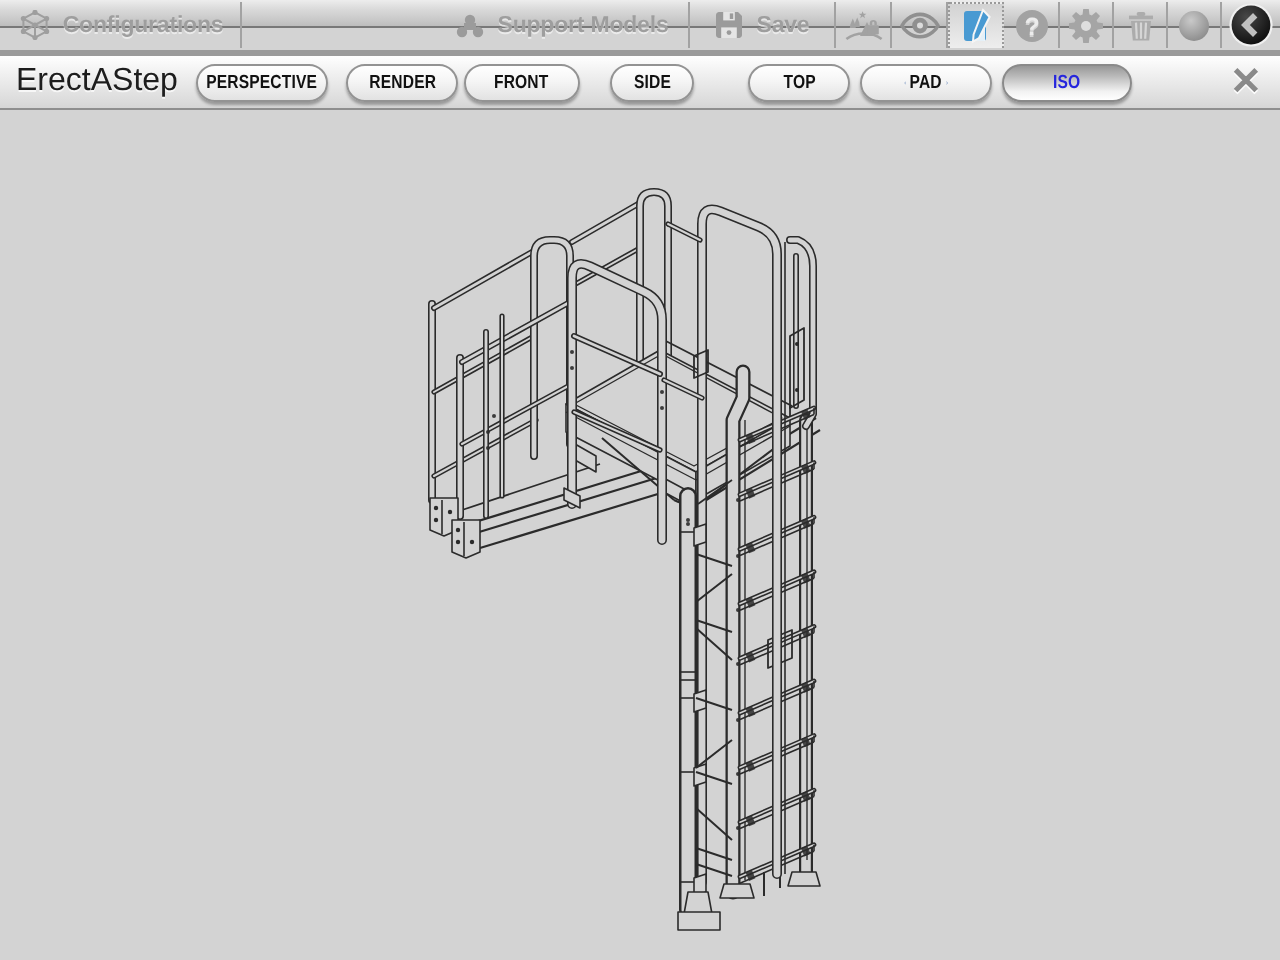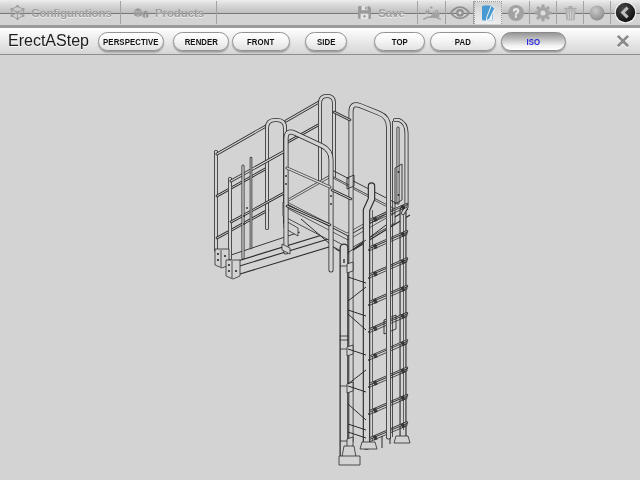--- a/index.html
+++ b/index.html
@@ -224,32 +224,30 @@
             <circle cx="1.7" cy="4.3" r="1.3"></circle>
             <circle cx="13.3" cy="4.3" r="1.3"></circle>
             <circle cx="7.5" cy="7.5" r="1.3"></circle>
             <circle cx="1.7" cy="10.7" r="1.3"></circle>
             <circle cx="13.3" cy="10.7" r="1.3"></circle>
             <circle cx="7.5" cy="13.8" r="1.3"></circle>
           </g>
       </svg>
       <span class="lbl">Configurations</span>
     </div>
-    <div class="btn" style="left:121px; width:96px;">
+    <div class="btn" style="left:217px; width:128px;">
       <svg width="16" height="14" viewBox="0 0 16 14">
         <g fill="#9b9b9b">
-            <path d="M1 4 L5 2 L9 4 L5 6 Z"></path>
-            <path d="M1 4.8 L4.6 6.6 L4.6 11 L1 9.2 Z"></path>
-            <path d="M5.4 6.6 L9 4.8 L9 9.2 L5.4 11 Z"></path>
-            <path d="M9.5 6 L12.5 4.5 L15.5 6 L12.5 7.5 Z"></path>
-            <path d="M9.5 6.8 L12.1 8.1 L12.1 12 L9.5 10.7 Z"></path>
-            <path d="M12.9 8.1 L15.5 6.8 L15.5 10.7 L12.9 12 Z"></path>
+            <circle cx="8" cy="4" r="2.6"></circle>
+            <circle cx="4" cy="10" r="2.6"></circle>
+            <circle cx="12" cy="10" r="2.6"></circle>
+            <rect x="5" y="5.5" width="6" height="3.5"></rect>
           </g>
       </svg>
-      <span class="lbl">Products</span>
+      <span class="lbl">Support Models</span>
     </div>
     <div class="btn" style="left:345px; width:73px;">
       <svg width="15" height="15" viewBox="0 0 15 15">
         <path d="M1 2.5 C1 1.7 1.7 1 2.5 1 L12 1 L14 3 L14 12.5 C14 13.3 13.3 14 12.5 14 L2.5 14 C1.7 14 1 13.3 1 12.5 Z" fill="#9b9b9b"></path>
         <rect x="4.6" y="1" width="5.8" height="4.2" fill="#e5e5e5"></rect>
           <rect x="7.9" y="1.7" width="1.7" height="2.8" fill="#9b9b9b"></rect>
         <rect x="3.6" y="8.7" width="7.8" height="5.3" fill="#e5e5e5"></rect>
           <circle cx="7.5" cy="11.3" r="1.2" fill="#9b9b9b"></circle>
       </svg>
       <span class="lbl">Save</span>

